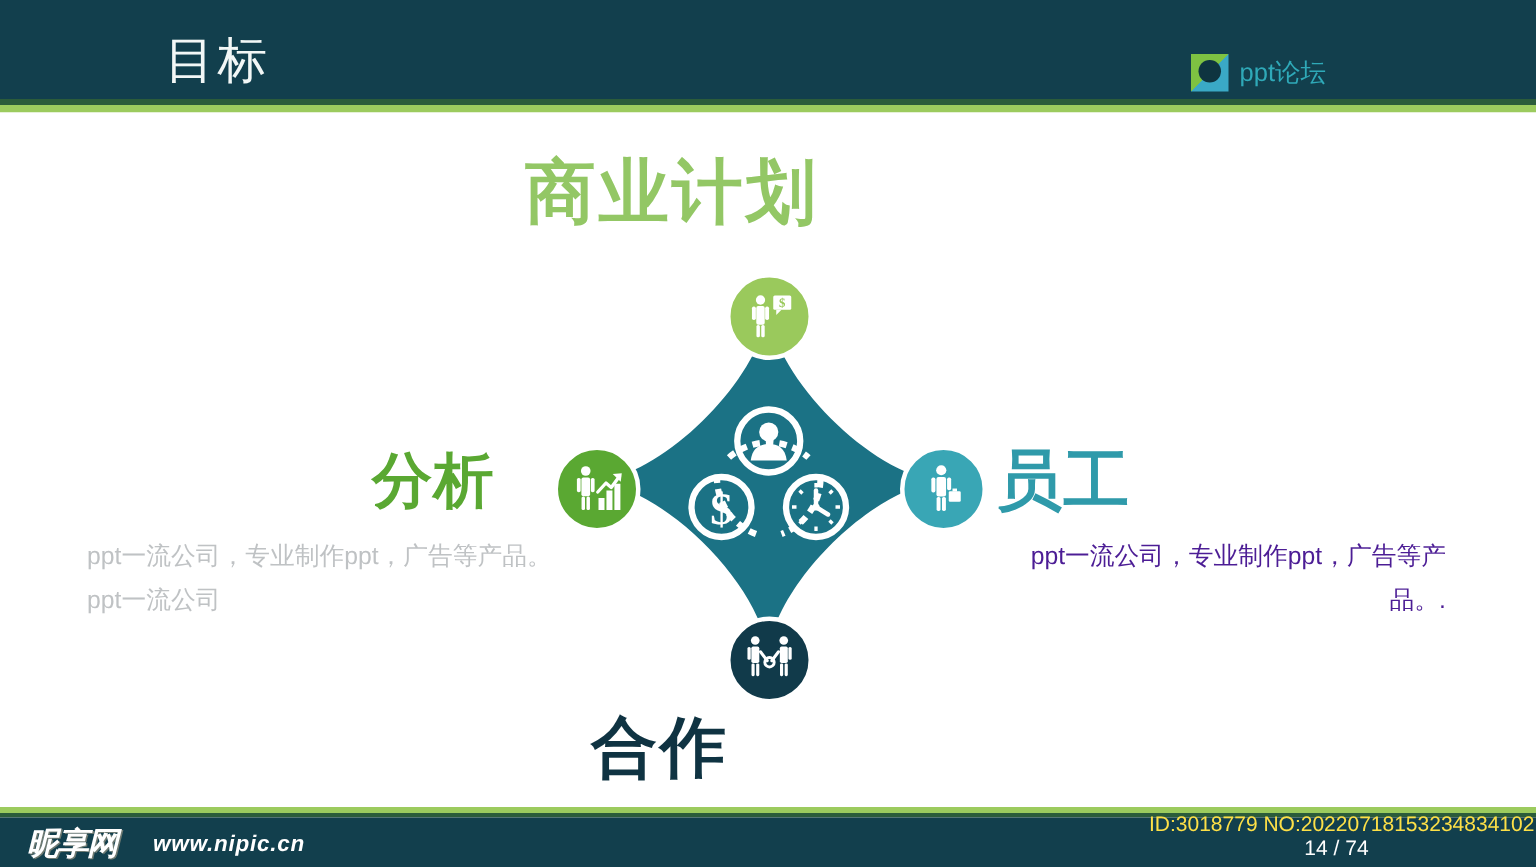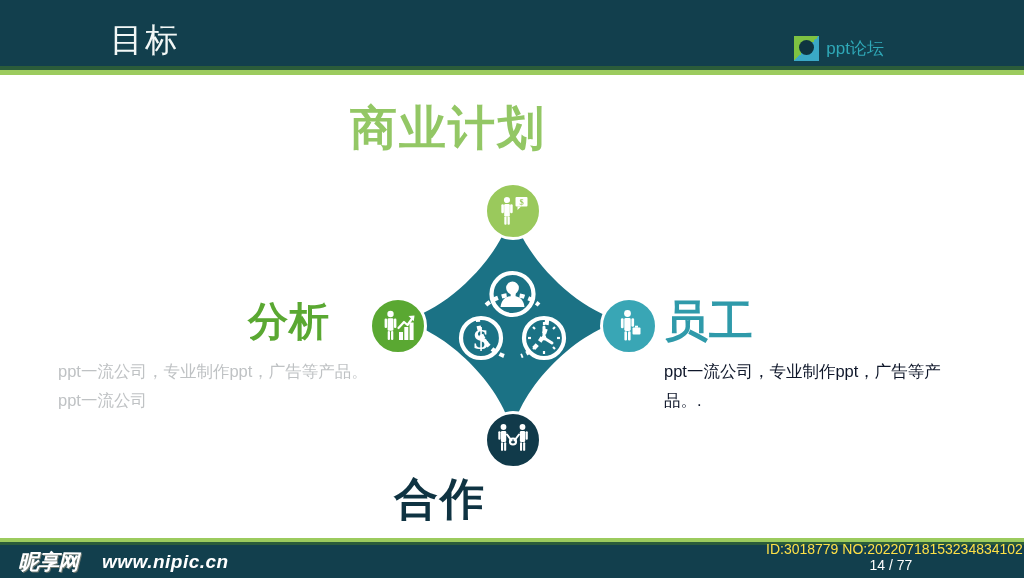--- a/index.html
+++ b/index.html
@@ -190,24 +190,24 @@
     width: 315px;
     text-align: left;
     font-size: 16.5px;
     line-height: 29px;
     color: #bfc2c4;
   }
   .body-right {
     position: absolute;
     left: 664px; top: 282px;
     width: 300px;
-    text-align: left;
+    text-align: right;
     font-size: 16.5px;
     line-height: 29px;
-    color: #0f172a;
+    color: #4c1d95;
   }
 
   
   .footer-rule-light {
     position: absolute;
     left: 0; top: 538px;
     width: 1024px; height: 4px;
     background: #9ccb5e;
   }
   .footer-rule-dark {
@@ -232,21 +232,21 @@
   }
   .watermark-logo {
     font-size: 21px;
     font-weight: bold;
     font-style: italic;
     color: #ffffff;
     letter-spacing: -1px;
     text-shadow: 1px 1px 0 #6f7a72;
   }
   .watermark-url {
-    font-size: 19px;
+    font-size: 15px;
     font-weight: bold;
     font-style: italic;
     color: #ffffff;
     letter-spacing: 0.5px;
   }
   .meta {
     position: absolute;
     right: 8px;
     top: -4px;
     text-align: center;
@@ -400,17 +400,17 @@
 
   <div class="footer-rule-light"></div>
   <div class="footer-rule-dark"></div>
   <div class="footer">
     <div class="watermark">
       <div class="watermark-logo">昵享网</div>
       <div class="watermark-url">www.nipic.cn</div>
     </div>
     <div class="meta">
       <div class="meta-id">ID:3018779 NO:20220718153234834102</div>
-      <div class="meta-page">14 / 77</div>
+      <div class="meta-page">14 / 74</div>
     </div>
   </div>
 
 </div>
 
 </body></html>

